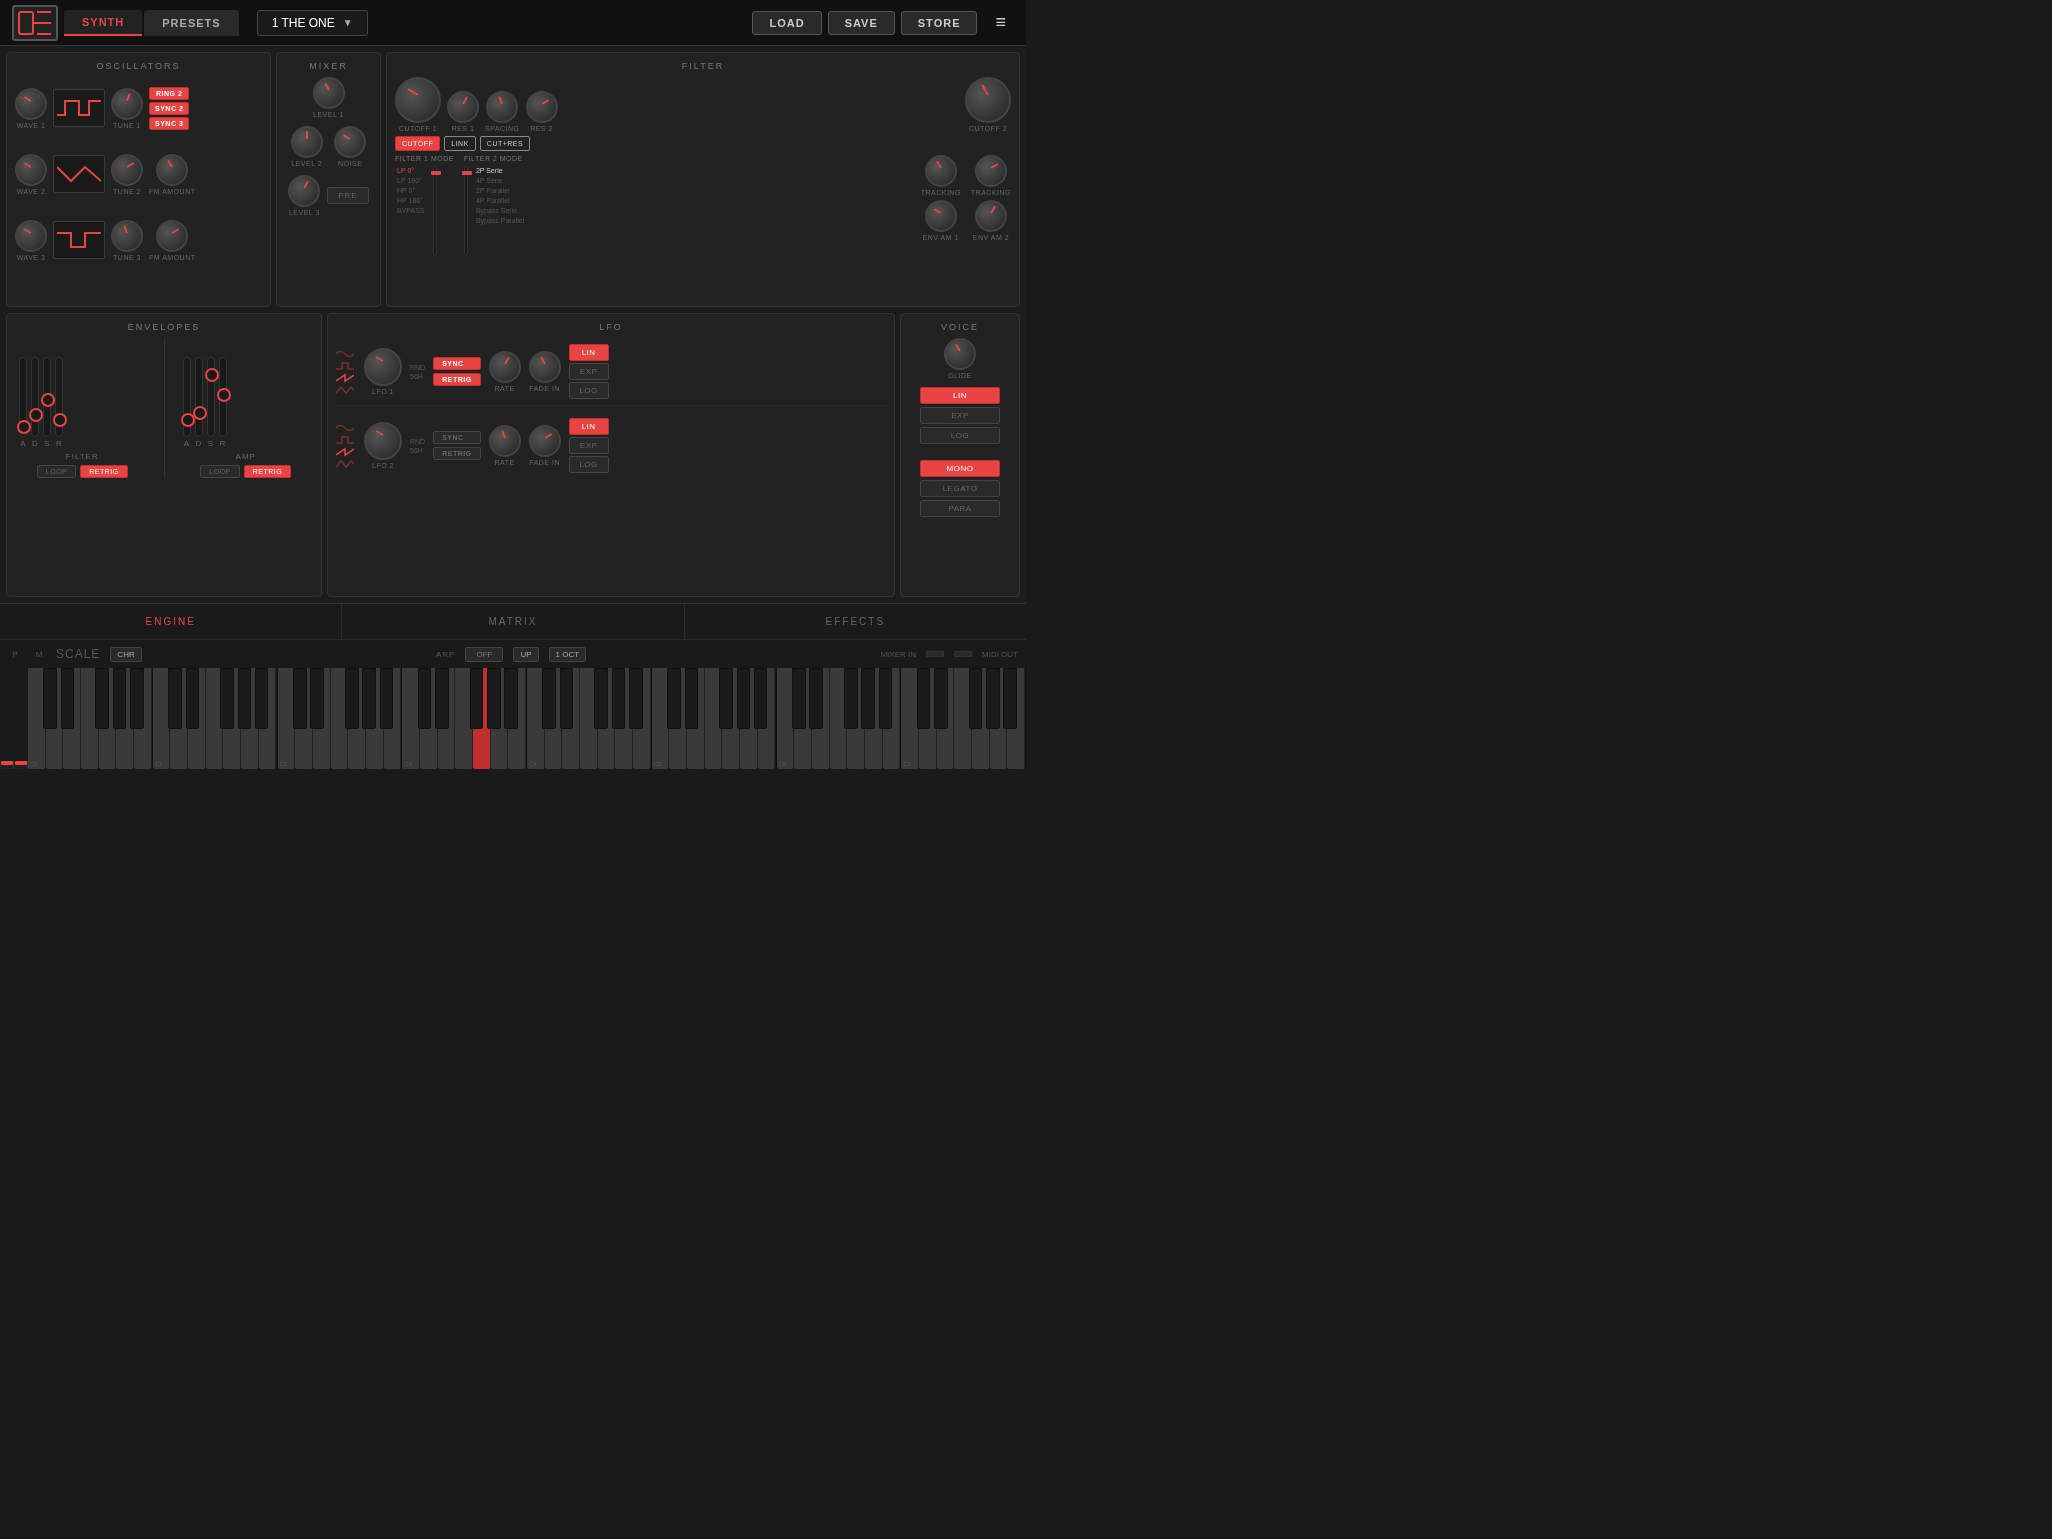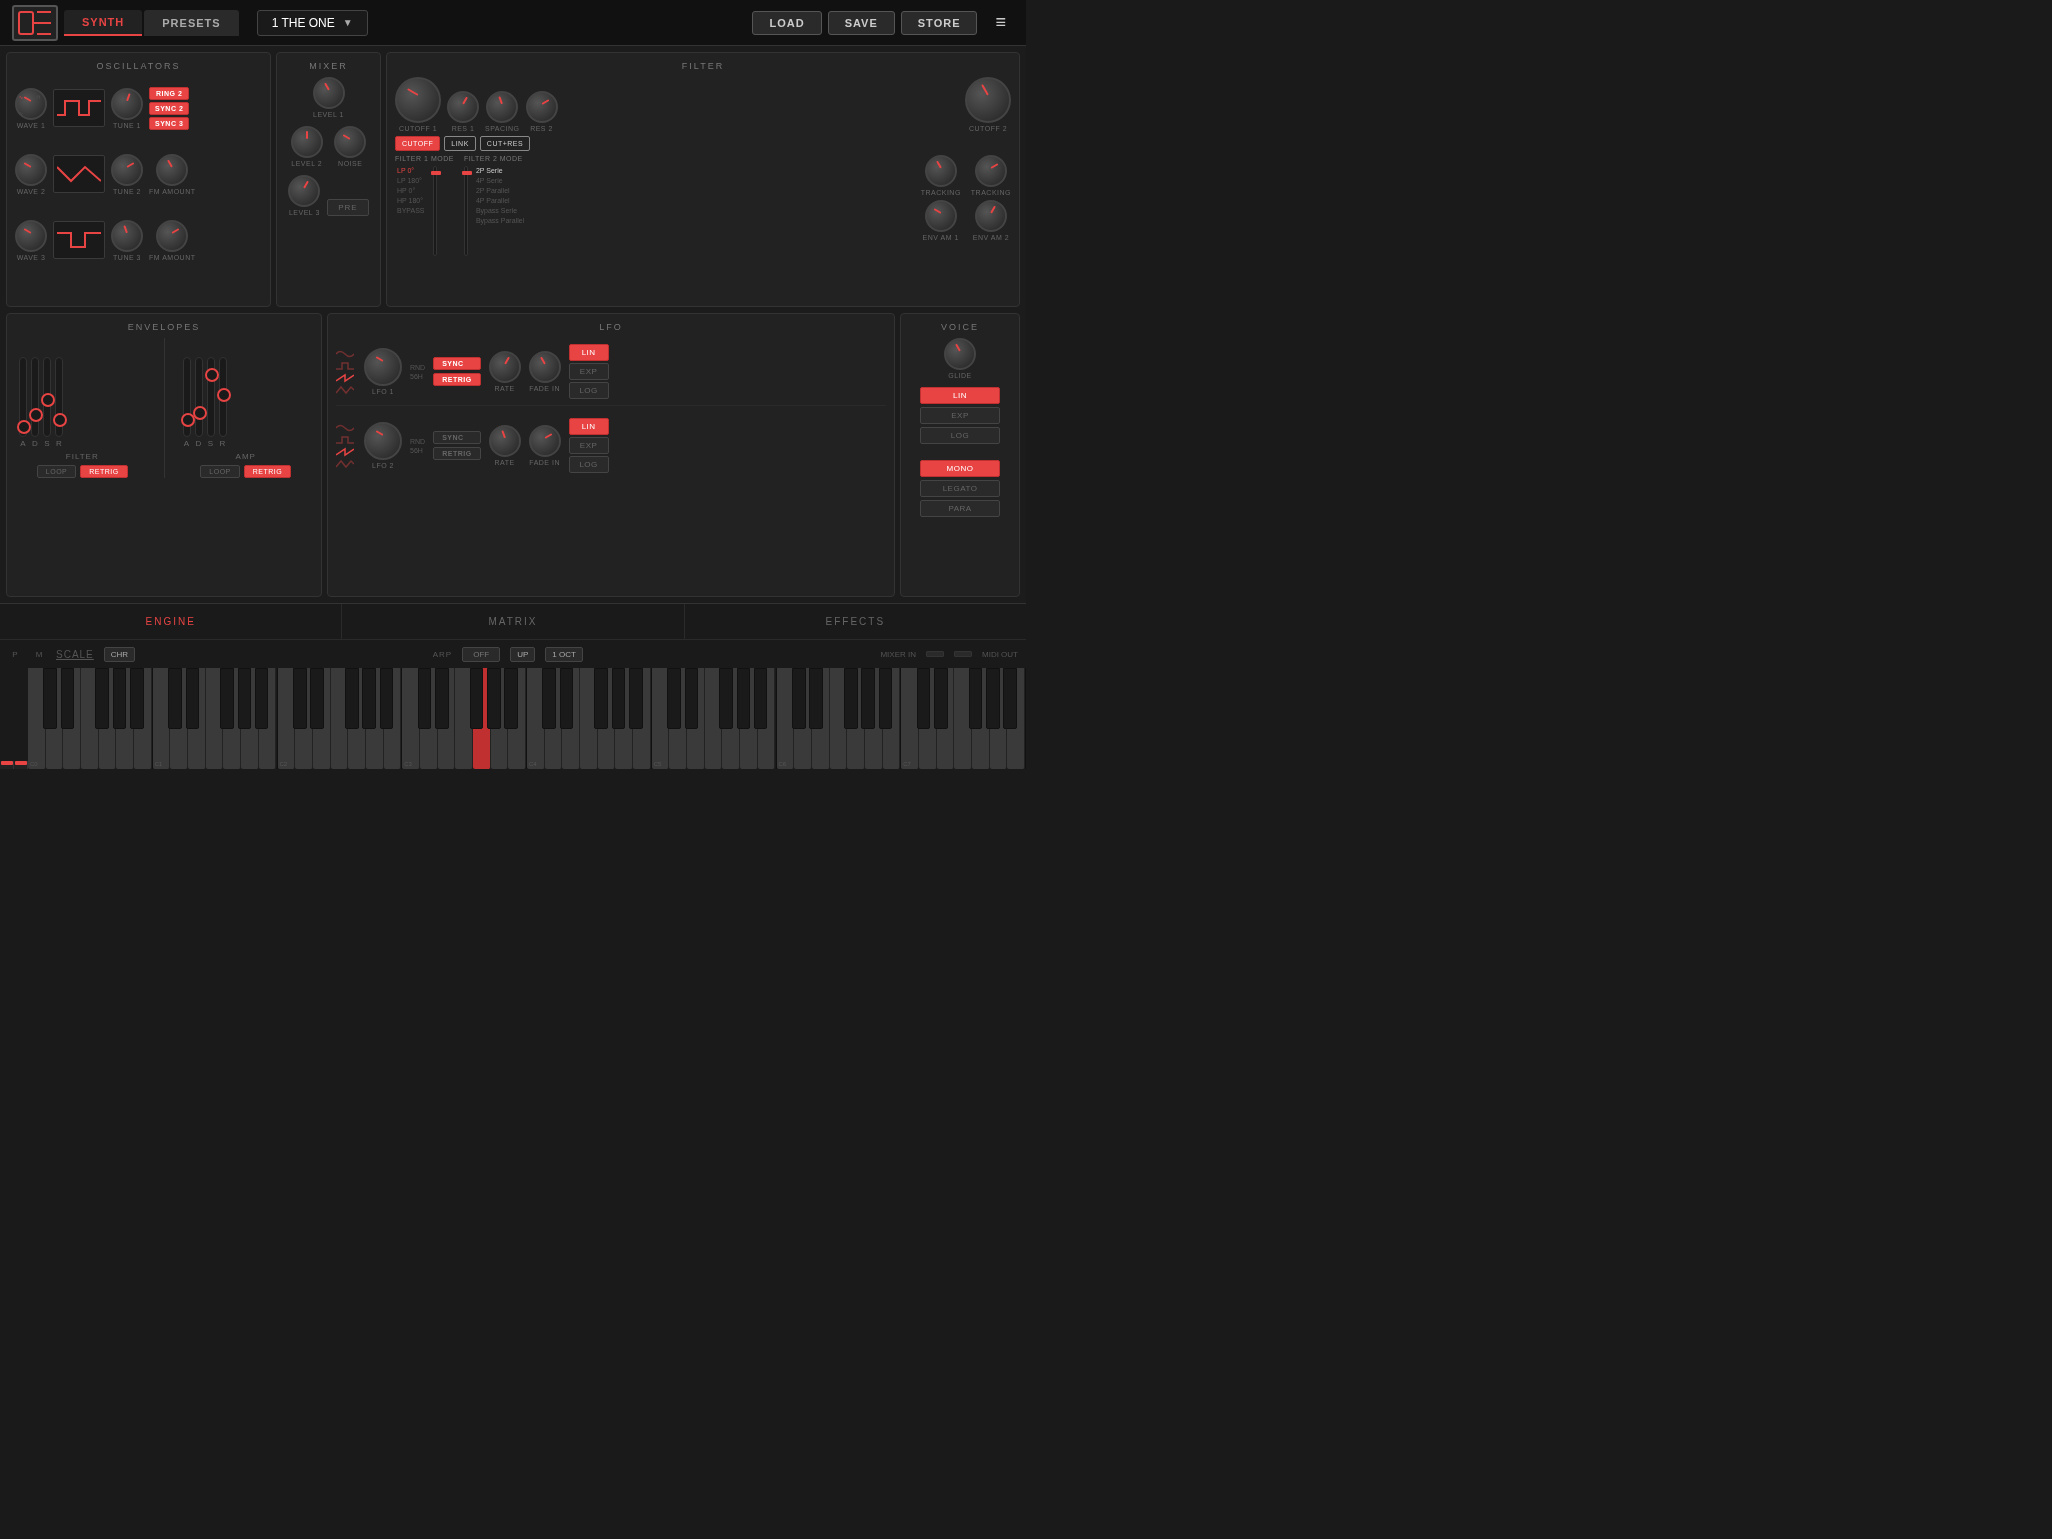--- a/index.html
+++ b/index.html
@@ -221,21 +221,21 @@
       width: 105px;
       flex-shrink: 0;
     }
     .mixer-grid {
       display: grid;
       grid-template-rows: repeat(3, 1fr);
       gap: 8px;
     }
     .mixer-row {
       display: flex;
-      align-items: flex-end;
+      align-items: center;
       justify-content: space-around;
     }
     .pre-btn {
       background: #2a2a2a;
       border: 1px solid #444;
       color: #666;
       font-size: 8px;
       padding: 3px 10px;
       border-radius: 2px;
       cursor: pointer;
@@ -439,24 +439,23 @@
     .keyboard-controls {
       display: flex;
       align-items: center;
       padding: 4px 8px;
       gap: 10px;
       height: 28px;
       background: #1a1a1a;
     }
     .kb-label {
       color: #555;
-      font-size: 10px;
+      font-size: 12px;
       letter-spacing: 1px;
       text-transform: uppercase;
-      text-decoration: underline;
     }
     .kb-select {
       background: #2a2a2a;
       border: 1px solid #444;
       color: #aaa;
       font-size: 8px;
       padding: 2px 6px;
       border-radius: 2px;
       cursor: pointer;
     }

